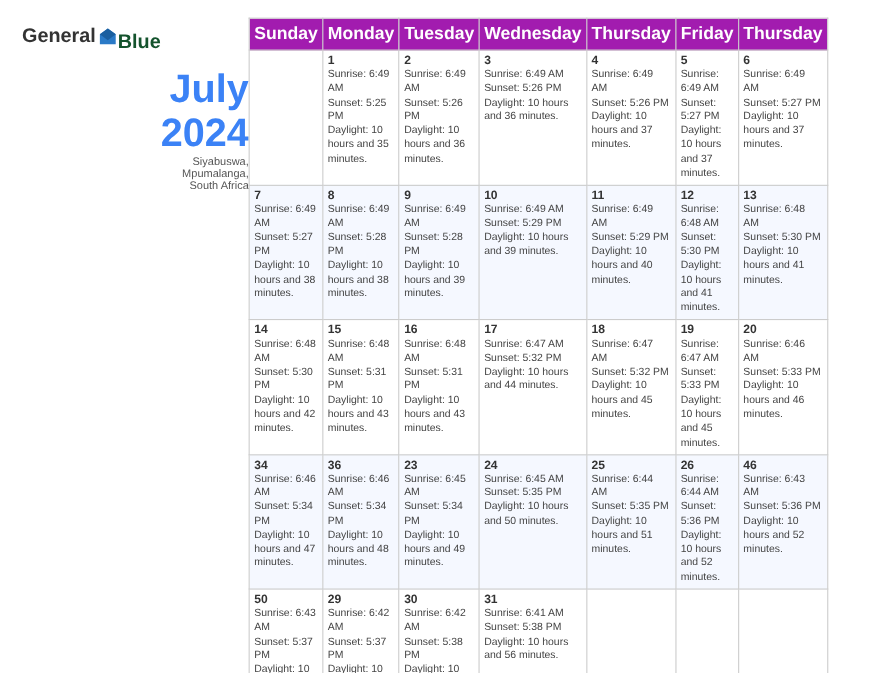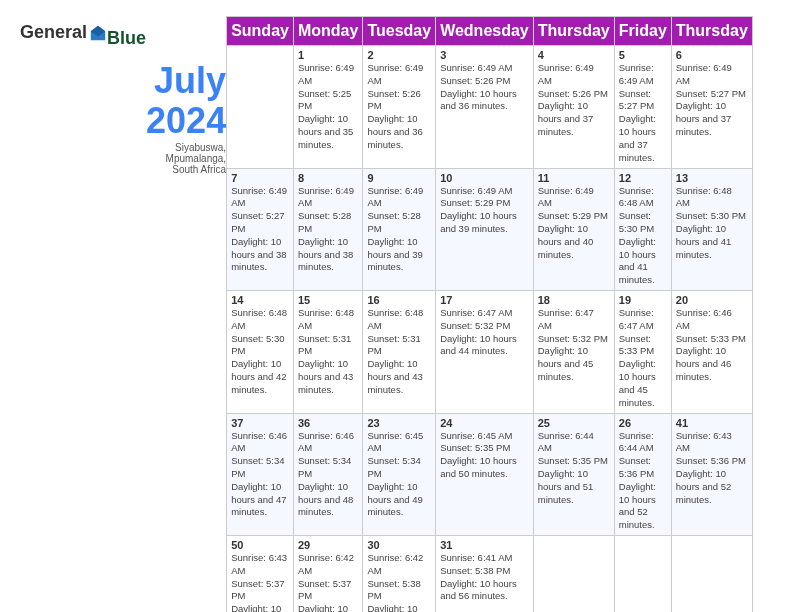--- a/index.html
+++ b/index.html
@@ -220,21 +220,21 @@
             <span class="day-num">19</span>
             <div class="day-info">Sunrise: 6:47 AM<br>Sunset: 5:33 PM<br>Daylight: 10 hours and 45 minutes.</div>
           </td>
           <td>
             <span class="day-num">20</span>
             <div class="day-info">Sunrise: 6:46 AM<br>Sunset: 5:33 PM<br>Daylight: 10 hours and 46 minutes.</div>
           </td>
         </tr>
         <tr>
           <td>
-            <span class="day-num">37</span>
+            <span class="day-num">34</span>
             <div class="day-info">Sunrise: 6:46 AM<br>Sunset: 5:34 PM<br>Daylight: 10 hours and 47 minutes.</div>
           </td>
           <td>
             <span class="day-num">36</span>
             <div class="day-info">Sunrise: 6:46 AM<br>Sunset: 5:34 PM<br>Daylight: 10 hours and 48 minutes.</div>
           </td>
           <td>
             <span class="day-num">23</span>
             <div class="day-info">Sunrise: 6:45 AM<br>Sunset: 5:34 PM<br>Daylight: 10 hours and 49 minutes.</div>
           </td>
@@ -244,21 +244,21 @@
           </td>
           <td>
             <span class="day-num">25</span>
             <div class="day-info">Sunrise: 6:44 AM<br>Sunset: 5:35 PM<br>Daylight: 10 hours and 51 minutes.</div>
           </td>
           <td>
             <span class="day-num">26</span>
             <div class="day-info">Sunrise: 6:44 AM<br>Sunset: 5:36 PM<br>Daylight: 10 hours and 52 minutes.</div>
           </td>
           <td>
-            <span class="day-num">41</span>
+            <span class="day-num">46</span>
             <div class="day-info">Sunrise: 6:43 AM<br>Sunset: 5:36 PM<br>Daylight: 10 hours and 52 minutes.</div>
           </td>
         </tr>
         <tr>
           <td>
             <span class="day-num">50</span>
             <div class="day-info">Sunrise: 6:43 AM<br>Sunset: 5:37 PM<br>Daylight: 10 hours and 53 minutes.</div>
           </td>
           <td>
             <span class="day-num">29</span>

